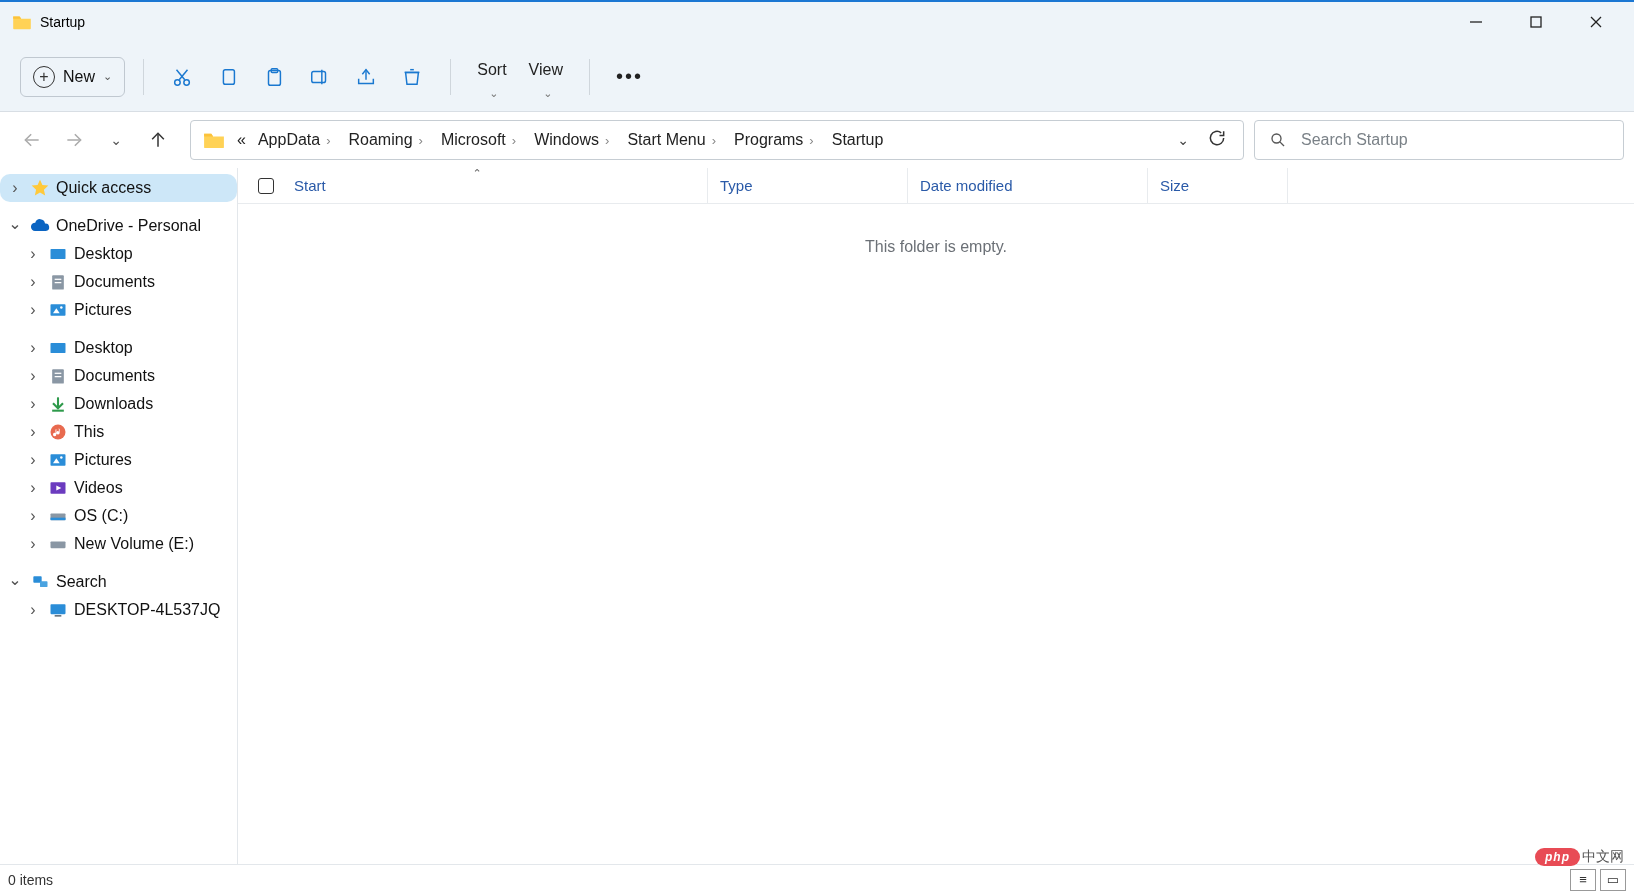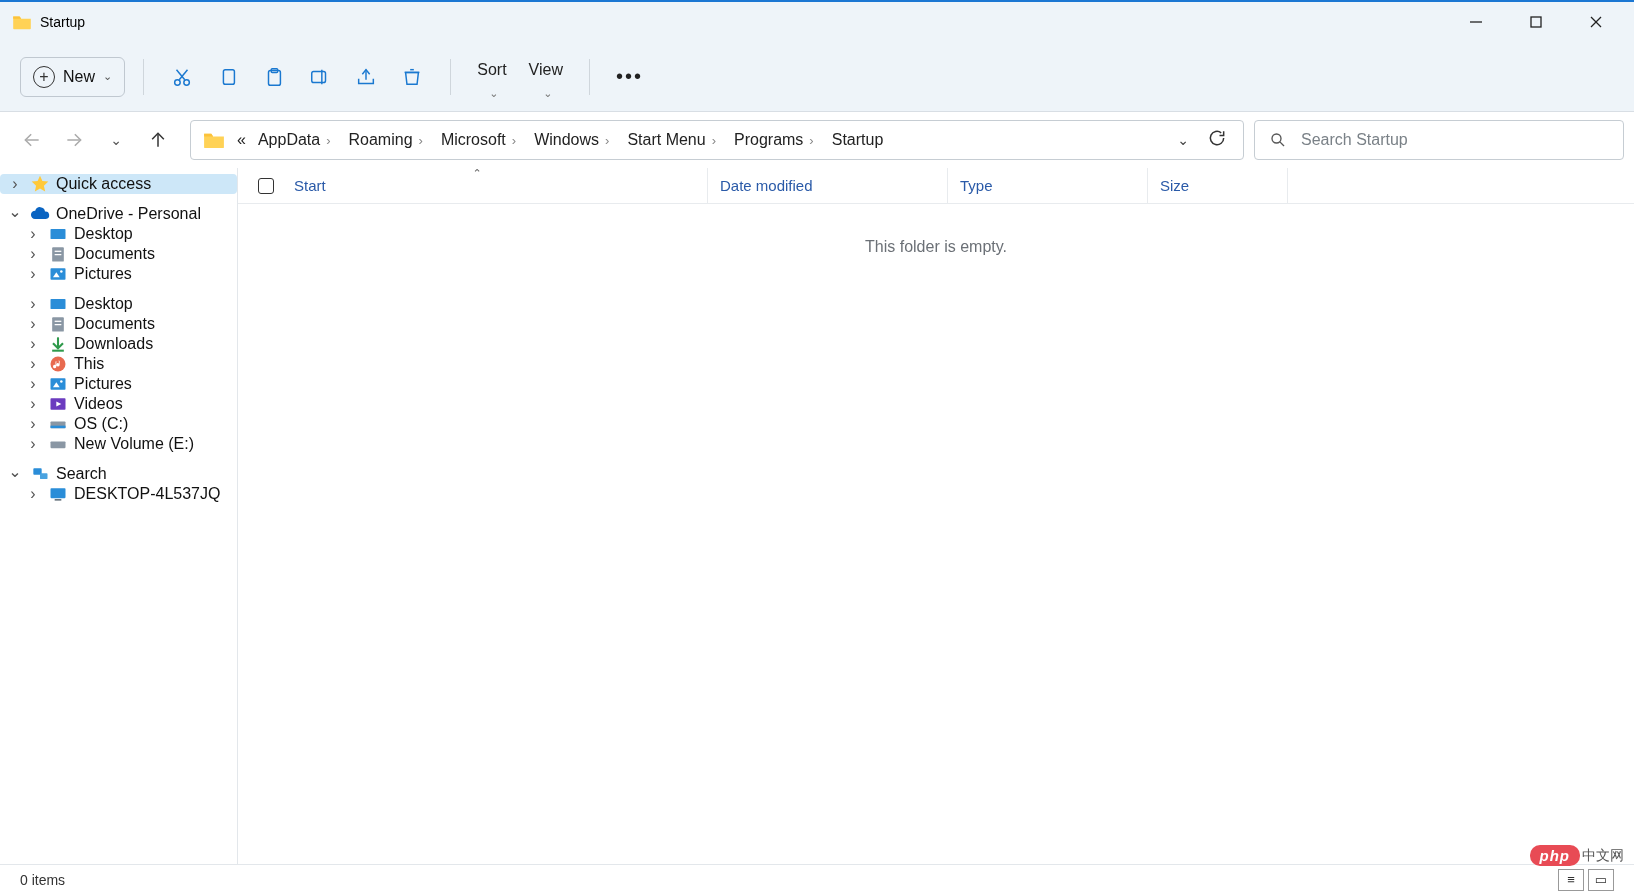--- a/index.html
+++ b/index.html
@@ -37,21 +37,21 @@
   .crumb .sep { color: #888; margin: 0 6px; font-size: 13px; }
   .addr-right { margin-left: auto; display: flex; align-items: center; gap: 18px; padding: 0 10px; color: #444; }
   .searchbox { width: 370px; height: 40px; border: 1px solid #c6cdd3; border-radius: 4px; display: flex; align-items: center; padding: 2px 14px; color: #666; }
   .searchbox svg { width: 18px; height: 18px; margin-right: 14px; }
   .searchbox input { border: none; outline: none; font-size: 16px; color: #333; flex: 1; background: transparent; }
   .searchbox input::placeholder { color: #7a8187; }
   
   
   .body { flex: 1; display: flex; min-height: 0; }
   .sidebar { width: 238px; border-right: 1px solid #e3e7eb; padding-top: 6px; overflow-y: auto; }
-  .tree-item { display: flex; align-items: center; height: 20px; font-size: 16px; color: #111; padding-left: 6px; gap: 6px; border-radius: 4px; }
+  .tree-item { display: flex; align-items: center; height: 28px; font-size: 16px; color: #111; padding-left: 6px; gap: 6px; border-radius: 10px; }
   .tree-item.selected { background: #cde7f8; }
   .tree-item .expander { width: 18px; text-align: center; font-size: 12px; color: #555; }
   .tree-item .expander.down::before { content: "⌄"; font-size: 16px; position: relative; top: -3px; }
   .tree-item .expander.right::before { content: "›"; font-size: 16px; }
   .tree-item .ico { width: 20px; height: 20px; display: flex; align-items: center; justify-content: center; }
   .tree-item .lbl { white-space: nowrap; }
   .tree-child { padding-left: 18px; }
   .tree-section { margin-bottom: 10px; }
   
   
@@ -60,28 +60,28 @@
   .col { border-right: 1px solid #e8ebee; height: 100%; display: flex; align-items: center; padding: 0 12px; position: relative; }
   .col.name { width: 470px; padding-left: 20px; }
   .col.name .chk { width: 16px; height: 16px; border: 1.5px solid #333; border-radius: 3px; margin-right: 20px; }
   .col.name .sort-ind { position: absolute; top: -1px; left: 50%; font-size: 11px; color: #666; }
   .col.date { width: 240px; }
   .col.type { width: 200px; }
   .col.size { width: 140px; }
   .empty-msg { text-align: center; color: #6b7076; font-size: 16px; margin-top: 34px; }
   
   
-  .statusbar { height: 30px; border-top: 1px solid #e3e7eb; display: flex; align-items: center; padding: 0 20px; font-size: 14px; color: #333; }
+  .statusbar { height: 30px; border-top: 1px solid #e3e7eb; display: flex; align-items: center; padding: 0 8px; font-size: 14px; color: #333; }
   .statusbar .right { margin-left: auto; display: flex; gap: 4px; }
   .view-toggle { width: 26px; height: 22px; border: 1px solid #999; display: flex; align-items: center; justify-content: center; font-size: 13px; }
   
   
   .folder-svg { display: block; }
   .watermark { position: absolute; right: 10px; bottom: 28px; display:flex; align-items:center; gap:2px; }
-  .watermark .pill { background:#e84b55; color:#fff; font-size:15px; font-style:italic; padding:2px 10px; border-radius:10px; font-weight:bold; letter-spacing:1px; }
+  .watermark .pill { background:#e84b55; color:#fff; font-size:12px; font-style:italic; padding:2px 10px; border-radius:10px; font-weight:bold; letter-spacing:1px; }
   .watermark .cn { font-size:14px; color:#555; }
 </style>
 </head>
 <body>
 
 <div class="titlebar">
   <svg class="folder-icon folder-svg" viewBox="0 0 24 20">
       <path fill="#ffd256" d="M1 3h8l2 3h12v12a1 1 0 0 1-1 1H2a1 1 0 0 1-1-1z"></path>
       <path fill="#fcc23a" d="M1 3h8l2 3H1z"></path>
     </svg>
@@ -417,25 +417,25 @@
     </div>
   </div>
 
   <div class="content">
     <div class="col-headers">
       <div class="col name">
         <span class="chk"></span>
         <span>Start</span>
         <span class="sort-ind">⌃</span>
       </div>
+      <div class="col type">
+          <span>Type</span>
+        </div>
       <div class="col date">
           <span>Date modified</span>
-        </div>
-      <div class="col type">
-          <span>Type</span>
         </div>
       <div class="col size">
           <span>Size</span>
         </div>
     </div>
     <div class="empty-msg">This folder is empty.</div>
   </div>
 </div>
 
 <div class="statusbar">

